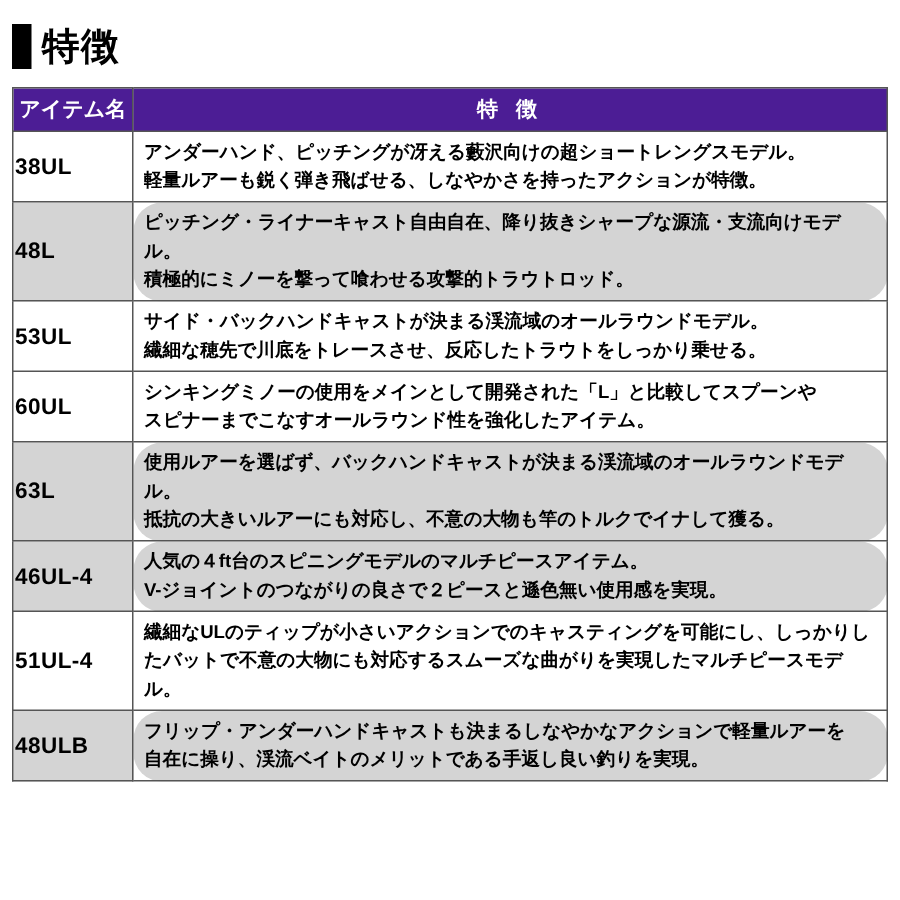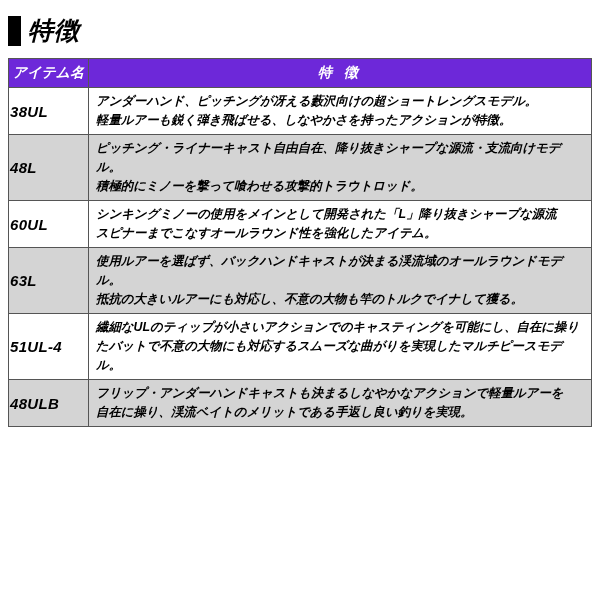--- a/index.html
+++ b/index.html
@@ -9,21 +9,20 @@
     width: 600px;
     height: 600px;
     font-family: "Liberation Sans", "DejaVu Sans", sans-serif;
     color: #000;
   }
   .page {
     width: 600px;
     height: 600px;
     overflow: hidden;
     background: #fff;
-    font-style: italic;
   }
   .heading {
     display: flex;
     align-items: center;
     margin: 14px 0 11px 8px;
   }
   .heading-bar {
     width: 13px;
     height: 30px;
     background: #000;
@@ -37,21 +36,21 @@
   table.spec {
     border-collapse: collapse;
     margin-left: 8px;
     width: 584px;
     table-layout: fixed;
   }
   table.spec th, table.spec td {
     border: 1px solid #555;
   }
   thead th {
-    background: #6d28d9;
+    background: #4c1d95;
     color: #fff;
     font-weight: bold;
     font-size: 14px;
     height: 26px;
     padding: 1px 0;
   }
   thead th.col-item { text-align: center; }
   thead th.col-feat { text-align: center; letter-spacing: 4px; }
   td.name {
     text-align: left;
@@ -60,20 +59,21 @@
     font-size: 15px;
     letter-spacing: 0.3px;
   }
   td.desc {
     font-size: 12.4px;
     font-weight: bold;
     line-height: 19px;
     padding: 4px 7px;
     vertical-align: middle;
     white-space: pre-line;
+    border-radius: 19px;
   }
   tr.row-white { background: #ffffff; }
   tr.row-gray  { background: #d4d4d4; }
 </style>
 </head>
 <body>
 
 <div class="page">
 
   <div class="heading">
@@ -97,32 +97,42 @@
           <td class="name">38UL</td>
           <td class="desc">アンダーハンド、ピッチングが冴える藪沢向けの超ショートレングスモデル。
 軽量ルアーも鋭く弾き飛ばせる、しなやかさを持ったアクションが特徴。</td>
         </tr>
         <tr class="row-gray">
           <td class="name">48L</td>
           <td class="desc">ピッチング・ライナーキャスト自由自在、降り抜きシャープな源流・支流向けモデル。
 積極的にミノーを撃って喰わせる攻撃的トラウトロッド。</td>
         </tr>
         <tr class="row-white">
+          <td class="name">53UL</td>
+          <td class="desc">サイド・バックハンドキャストが決まる渓流域のオールラウンドモデル。
+繊細な穂先で川底をトレースさせ、反応したトラウトをしっかり乗せる。</td>
+        </tr>
+        <tr class="row-white">
           <td class="name">60UL</td>
-          <td class="desc">シンキングミノーの使用をメインとして開発された「L」降り抜きシャープな源流
+          <td class="desc">シンキングミノーの使用をメインとして開発された「L」と比較してスプーンや
 スピナーまでこなすオールラウンド性を強化したアイテム。</td>
         </tr>
         <tr class="row-gray">
           <td class="name">63L</td>
           <td class="desc">使用ルアーを選ばず、バックハンドキャストが決まる渓流域のオールラウンドモデル。
 抵抗の大きいルアーにも対応し、不意の大物も竿のトルクでイナして獲る。</td>
         </tr>
+        <tr class="row-gray">
+          <td class="name">46UL-4</td>
+          <td class="desc">人気の４ft台のスピニングモデルのマルチピースアイテム。
+V-ジョイントのつながりの良さで２ピースと遜色無い使用感を実現。</td>
+        </tr>
         <tr class="row-white">
           <td class="name">51UL-4</td>
-          <td class="desc">繊細なULのティップが小さいアクションでのキャスティングを可能にし、自在に操り
+          <td class="desc">繊細なULのティップが小さいアクションでのキャスティングを可能にし、しっかりし
 たバットで不意の大物にも対応するスムーズな曲がりを実現したマルチピースモデル。</td>
         </tr>
         <tr class="row-gray">
           <td class="name">48ULB</td>
           <td class="desc">フリップ・アンダーハンドキャストも決まるしなやかなアクションで軽量ルアーを
 自在に操り、渓流ベイトのメリットである手返し良い釣りを実現。</td>
         </tr>
       </tbody>
   </table>
 

